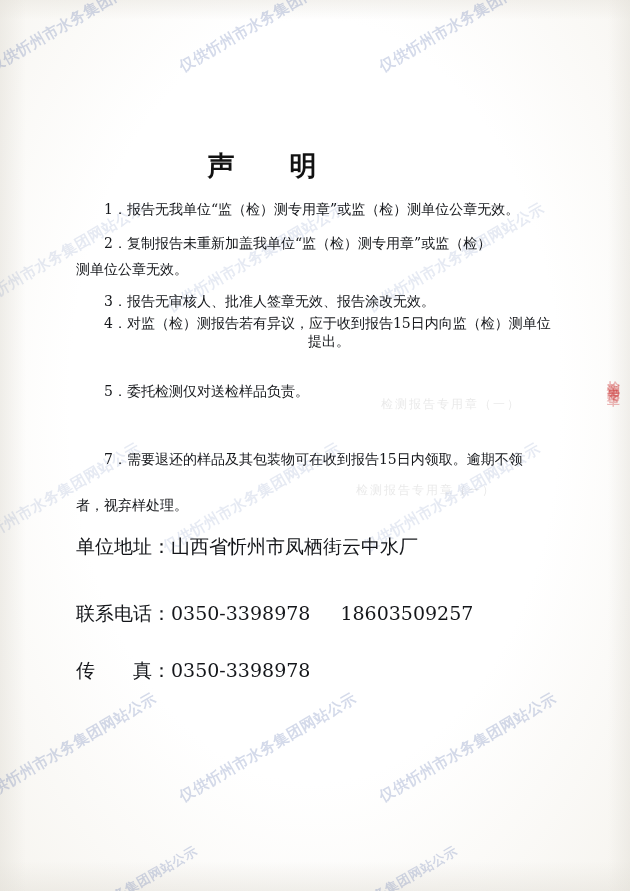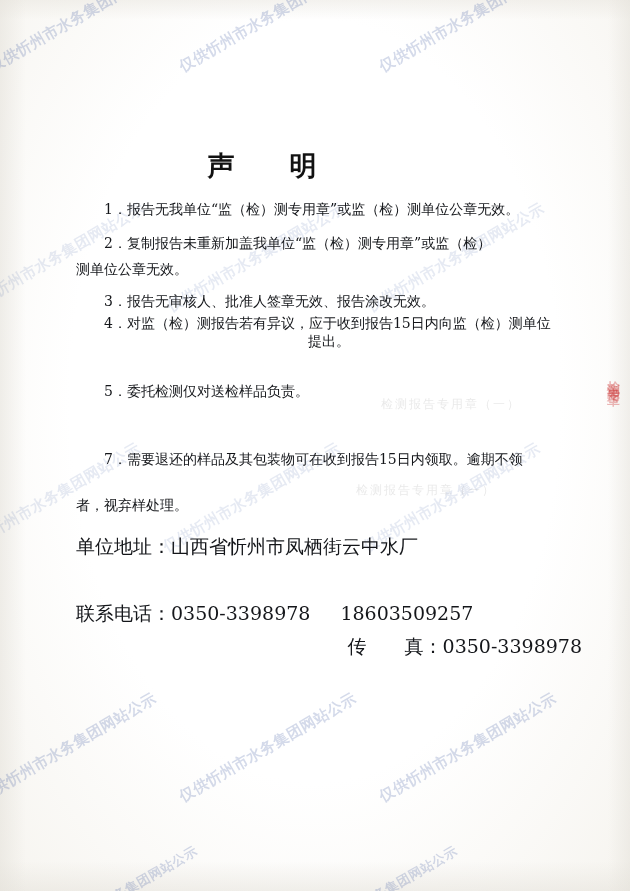--- a/index.html
+++ b/index.html
@@ -122,21 +122,21 @@
     left: 76px;
     width: 506px;
     font-size: 19px;
     line-height: 24px;
     color: #14161a;
     font-family: "DejaVu Serif", serif;
   }
   #addr  { top: 534px; }
   #post  { top: 568px; }
   #tel   { top: 601px; }
-  #fax   { top: 634px; text-align: right; }
+  #fax   { top: 658px; }
   .gap-wide { display: inline-block; width: 30px; }
 </style>
 </head>
 <body>
 
 <div id="page">
 
   <div id="paper-texture"></div>
 
   <div id="watermark-layer">

